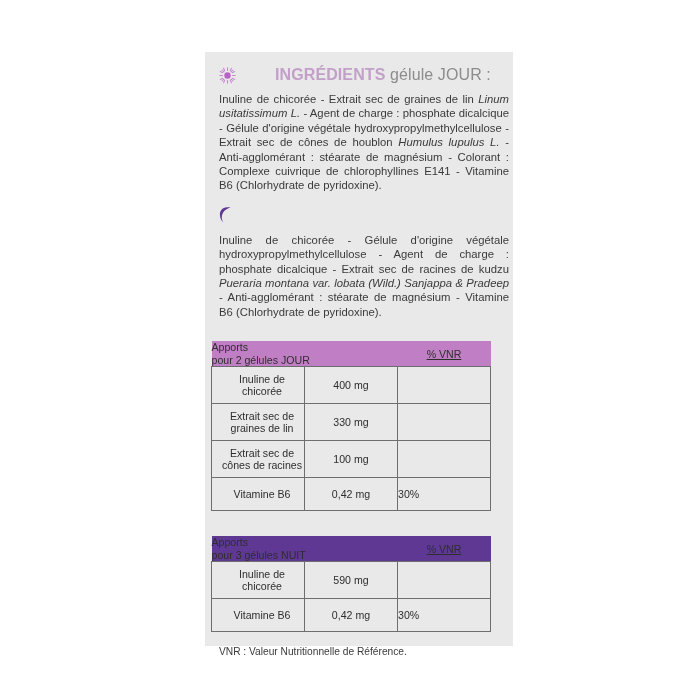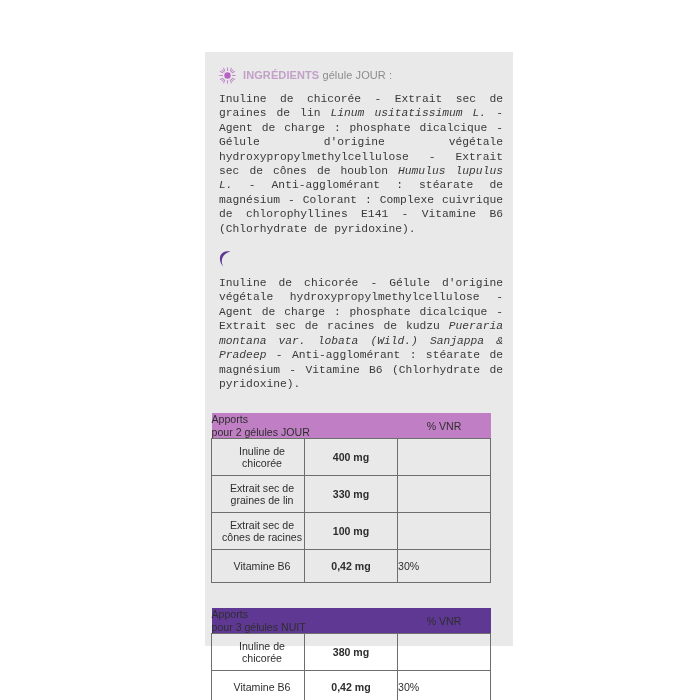--- a/index.html
+++ b/index.html
@@ -30,23 +30,24 @@
     display: flex;
     align-items: center;
     gap: 7px;
     padding-left: 14px;
     height: 26px;
   }
   .head-jour { margin-top: 10px; }
   .head-nuit { margin-top: 10px; }
 
   .head-text {
-    font-size: 11px;
+    font-size: 16px;
     letter-spacing: 0.1px;
     white-space: nowrap;
+    margin-left: 32px;
   }
   .head-text .strong {
     color: #c2a0c8;
     font-weight: 600;
   }
   .head-text .rest {
     color: #8c8c8c;
     font-weight: 400;
   }
   .head-nuit .head-text .strong,
@@ -58,62 +59,63 @@
 
   
   .icon-sun, .icon-moon {
     display: inline-block;
     line-height: 0;
     flex: 0 0 auto;
   }
 
   
   .ing-body {
-    margin: 4px 10px 0 14px;
+    margin: 4px 4px 0 14px;
     font-size: 11.3px;
     line-height: 14.4px;
     color: #3a3a3a;
     text-align: justify;
-    font-family: Liberation Mono, monospace;
+    font-family: Liberation Sans, sans-serif;
   }
   .ing-body i { font-style: italic; }
 
   
   .nutri-table {
     margin: 0 6px;
     border-collapse: collapse;
     width: calc(100% - 28px);
     table-layout: fixed;
   }
   .nutri-table td, .nutri-table th {
     border: 1px solid #6e6e6e;
     font-size: 10.6px;
     color: #2e2e2e;
     font-weight: 400;
     padding: 0;
   }
   .nutri-table .c-name  { width: 55.5%; padding: 6px 0 6px 8px; text-align: center; height: 20px; }
-  .nutri-table .c-amount{ width: 25.5%; text-align: center; font-weight: bold; }
+  .nutri-table .c-amount{ width: 25.5%; text-align: center; }
   .nutri-table .c-vnr   { width: 19%;   text-align: left; }
 
   .th-head {
     color: #ffffff;
     font-weight: bold;
     font-size: 10.8px;
     border: none !important;
     vertical-align: middle;
   }
   .th-title {
     text-align: left;
     padding: 5px 0 6px 8px;
     line-height: 12.5px;
   }
   .th-vnr {
     text-align: center;
     padding: 5px 0 6px 0;
+    text-decoration: underline;
   }
   .t-jour .th-head { background: #c07fc4; }
   .t-nuit .th-head { background: #5f3894; }
 
   .table-wrap-jour { margin-top: 22px; }
   .table-wrap-nuit { margin-top: 25px; }
 
   .footnote {
     margin: 14px 14px 0 14px;
     font-size: 10.2px;
@@ -210,21 +212,21 @@
           <th class="th-head th-title" colspan="2">
             <div>Apports</div>
             <div>pour 3 gélules NUIT</div>
           </th>
           <th class="th-head th-vnr">% VNR</th>
         </tr>
       </thead>
       <tbody>
           <tr>
             <td class="c-name">Inuline de chicorée</td>
-            <td class="c-amount">380 mg</td>
+            <td class="c-amount">590 mg</td>
             <td class="c-vnr"></td>
           </tr>
           <tr>
             <td class="c-name">Vitamine B6</td>
             <td class="c-amount">0,42 mg</td>
             <td class="c-vnr">30%</td>
           </tr>
         </tbody>
     </table>
   </div>

